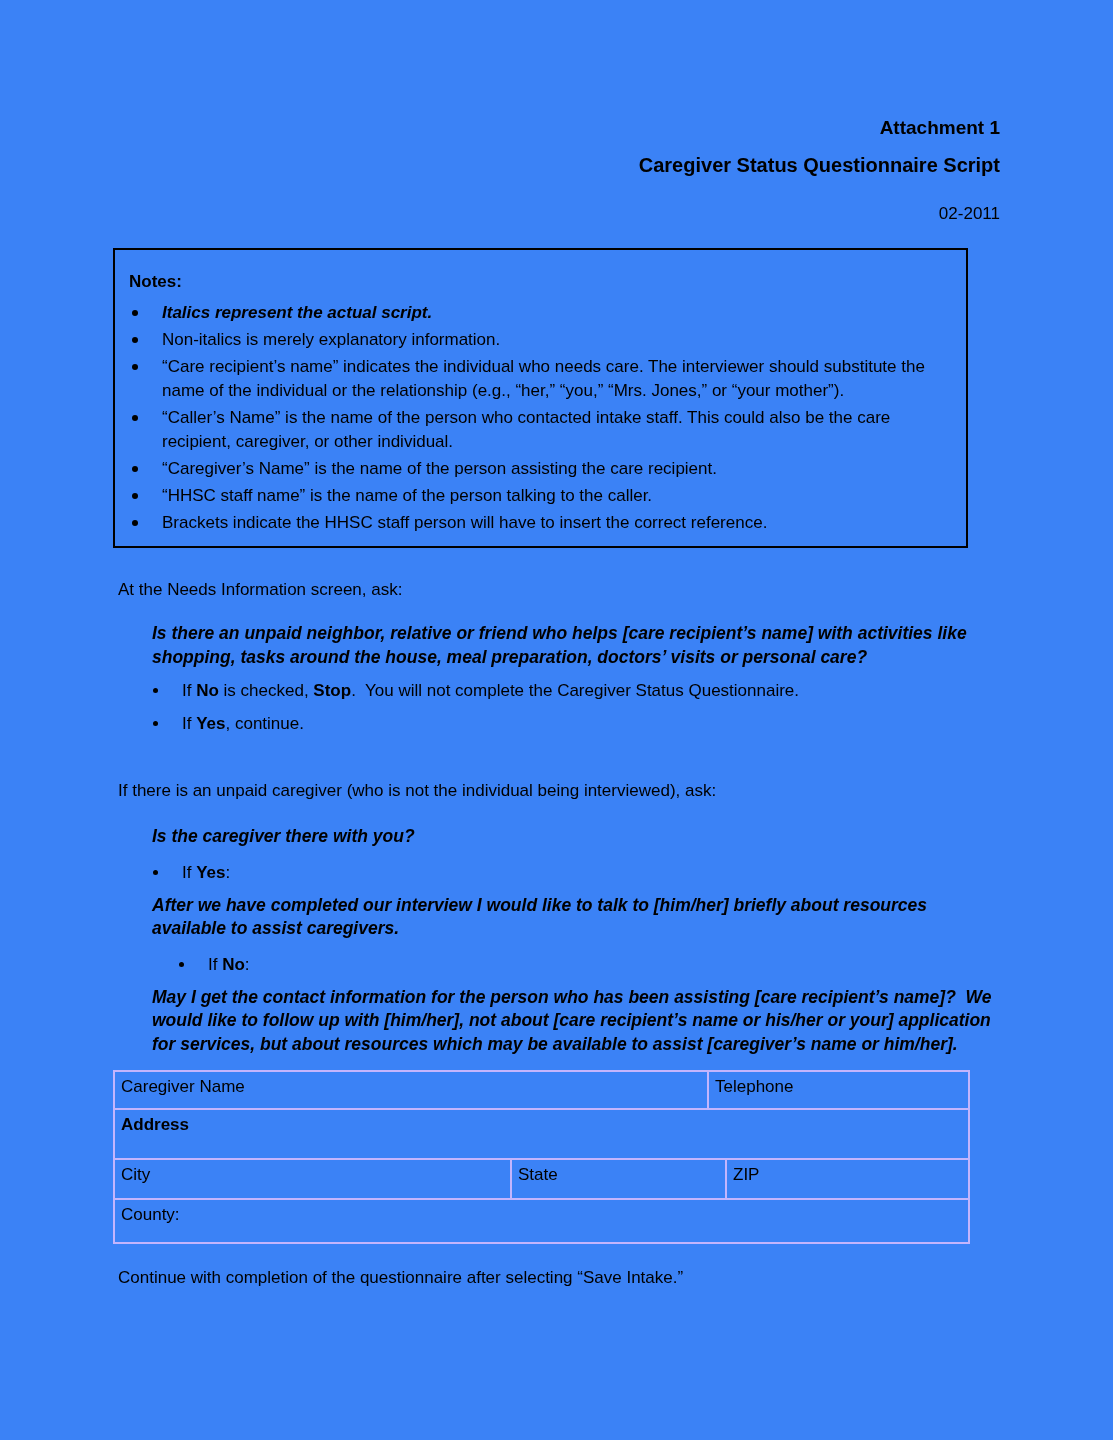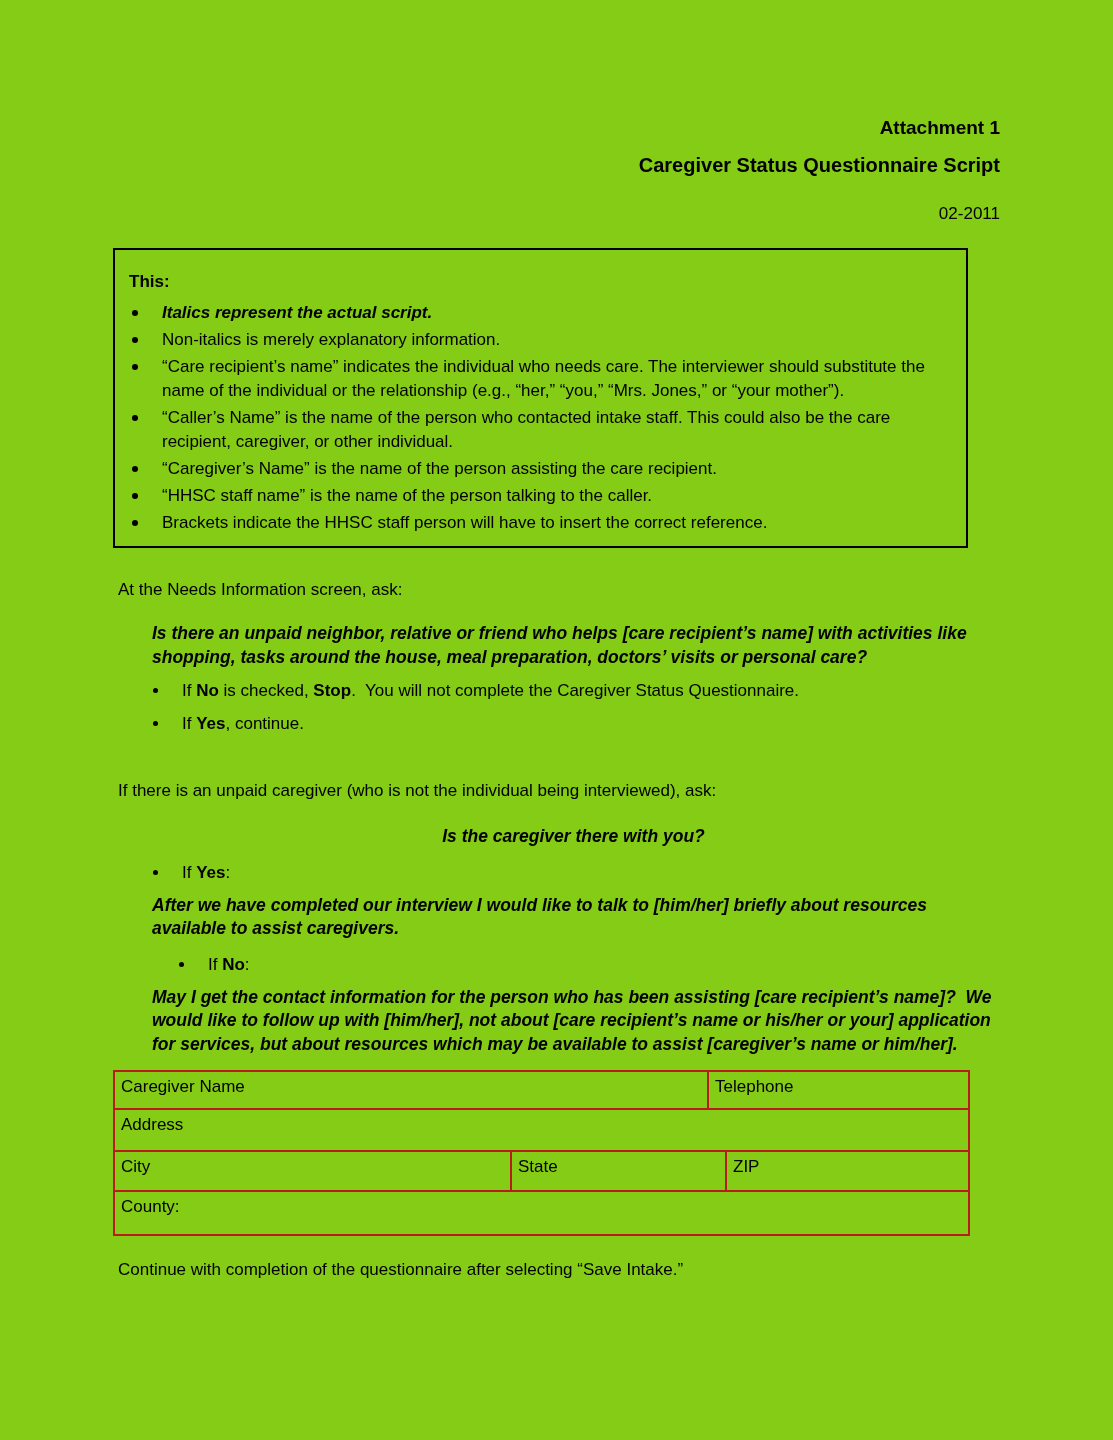--- a/index.html
+++ b/index.html
@@ -1,20 +1,20 @@
 <!DOCTYPE html>
 <html><head>
 <meta charset="utf-8">
 <style>
   html, body { margin: 0; padding: 0; background: #ffffff; }
   .page {
     position: relative;
     width: 1113px;
     height: 1440px;
-    background: #84cc16;
+    background: #3b82f6;
     color: #000000;
     font-family: "Liberation Sans", sans-serif;
     overflow: hidden;
     box-sizing: border-box;
   }
   p, ul { margin: 0; padding: 0; }
 
   
   .doc-header { padding-top: 116px; padding-right: 113px; text-align: right; }
   .h-attachment { font-size: 19px; font-weight: bold; line-height: 23px; }
@@ -64,21 +64,21 @@
     width: 843px;
     font-size: 17.5px;
     font-weight: bold;
     font-style: italic;
     line-height: 23.5px;
     white-space: pre-wrap;
   }
   .s1-intro { margin-top: 30px; }
   .s1-script { margin-top: 21px; }
   .s2-intro { margin-top: 44px; }
-  .s2-q { margin-top: 23px; text-align: center; }
+  .s2-q { margin-top: 23px; }
   .s2-yes { margin-top: 10px; }
   .s2-no { margin-top: 10px; }
 
   
   .bullets { list-style: none; }
   .bullets li {
     position: relative;
     margin-left: 118px;
     padding-left: 64px;
     width: 800px;
@@ -103,29 +103,29 @@
   .b { font-weight: bold; }
 
   
   .contact-table {
     margin: 14px 0 0 113px;
     width: 855px;
     border-collapse: collapse;
     table-layout: fixed;
   }
   .contact-table td {
-    border: 2px solid #b91c1c;
+    border: 2px solid #c4b5fd;
     vertical-align: top;
     padding: 3px 6px;
     font-size: 17px;
     line-height: 23px;
     overflow: hidden;
   }
   .row-1 { height: 38px; }
-  .row-2 { height: 42px; }
+  .row-2 { height: 50px; font-weight: bold; }
   .row-3 { height: 40px; }
   .row-4 { height: 44px; }
 
   
   .footer-line {
     margin-top: 22px;
     margin-left: 118px;
     font-size: 17px;
     line-height: 23px;
   }
@@ -135,21 +135,21 @@
 
 <div class="page">
 
   <div class="doc-header">
     <div class="h-attachment">Attachment 1</div>
     <div class="h-title">Caregiver Status Questionnaire Script</div>
     <div class="h-date">02-2011</div>
   </div>
 
   <div class="notes-box">
-    <div class="notes-label">This:</div>
+    <div class="notes-label">Notes:</div>
     <ul class="notes-list">
       <li class="li-script">Italics represent the actual script.</li>
       <li>Non-italics is merely explanatory information.</li>
       <li>“Care recipient’s name” indicates the individual who needs care. The interviewer should substitute the name of the individual or the relationship (e.g., “her,” “you,” “Mrs. Jones,” or “your mother”).</li>
       <li>“Caller’s Name” is the name of the person who contacted intake staff. This could also be the care recipient, caregiver, or other individual.</li>
       <li>“Caregiver’s Name” is the name of the person assisting the care recipient.</li>
       <li>“HHSC staff name” is the name of the person talking to the caller.</li>
       <li>Brackets indicate the HHSC staff person will have to insert the correct reference.</li>
     </ul>
   </div>

